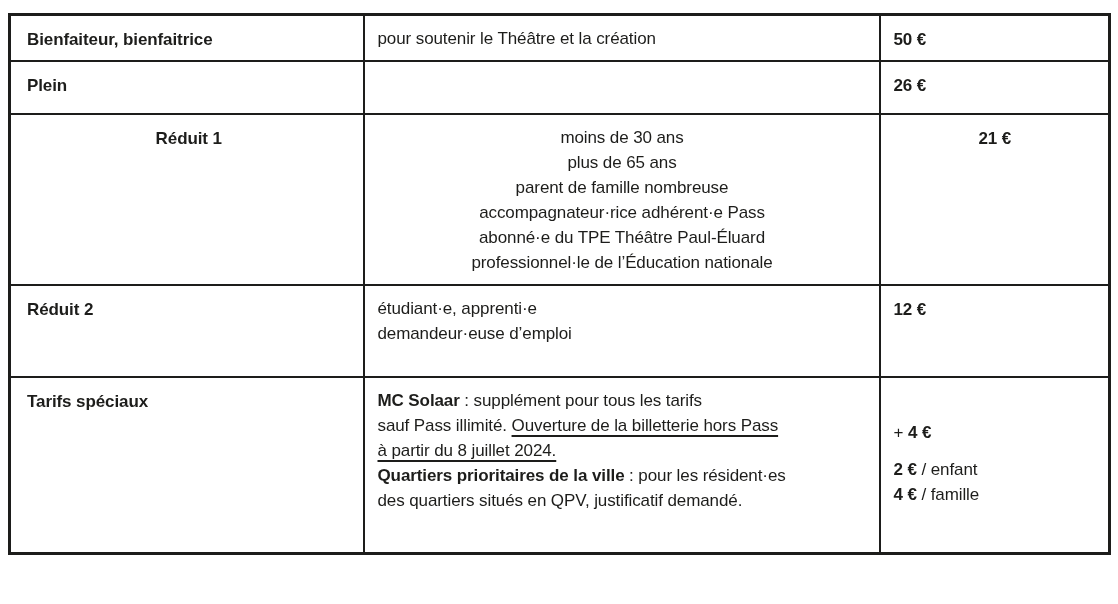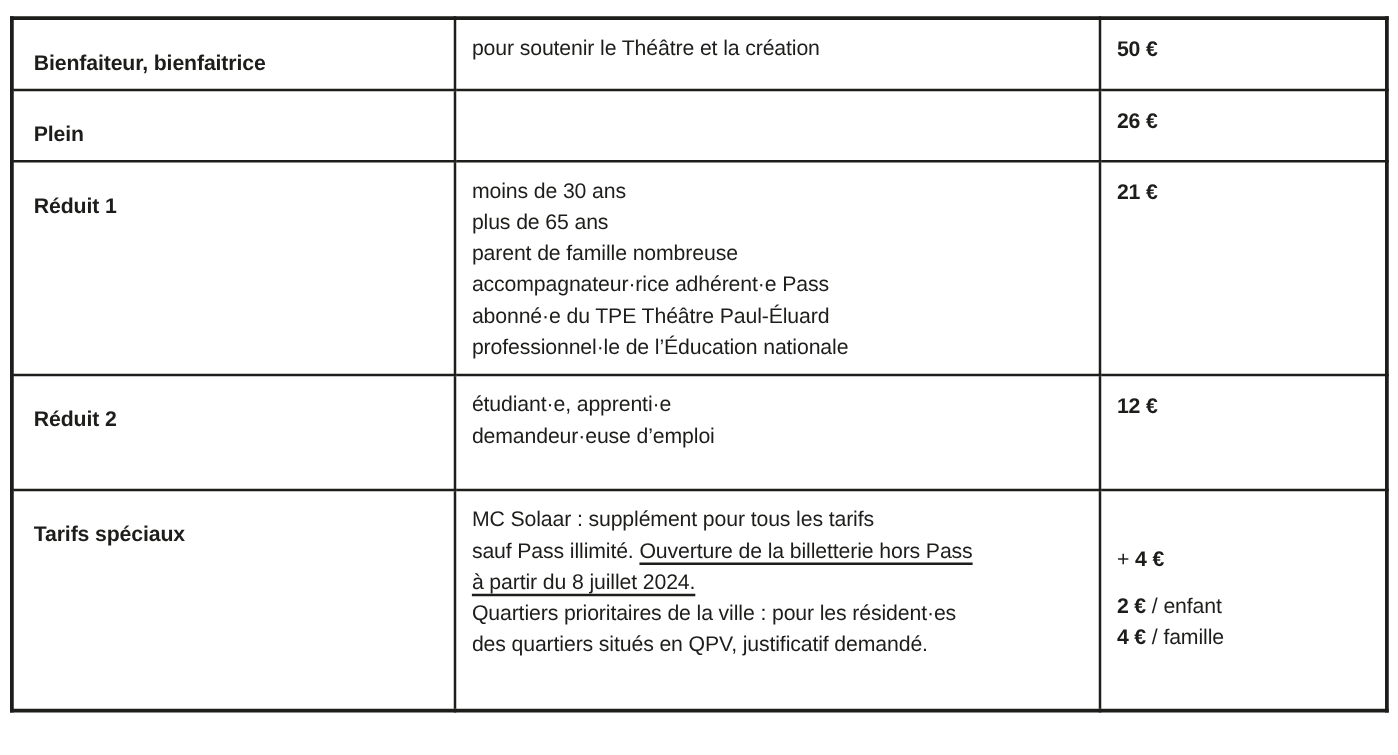--- a/index.html
+++ b/index.html
@@ -34,39 +34,39 @@
     vertical-align: top;
     box-sizing: border-box;
     padding: 10px 12px 8px 13px;
     font-size: 17px;
     line-height: 25px;
     letter-spacing: -0.1px;
   }
   td.name {
     font-weight: bold;
     padding-left: 16px;
-    padding-top: 22px;
+    padding-top: 11px;
   }
   td.price {
     font-weight: bold;
     padding-top: 11px;
   }
   td.ml { white-space: pre-line; border-radius: 13px; }
   tr.r1 td { height: 45px; }
   tr.r2 td { height: 53px; }
-  tr.r3 td { height: 171px; }
+  tr.r3 td { height: 171px; text-align: center; }
   tr.r4 td { height: 92px; }
   tr.r5 td { height: 50px; }
   tr.r6 td { height: 176px; }
   .para {
     margin: 0;
     white-space: pre-line;
   }
   .para.second { }
-  .lead { font-weight: normal; }
+  .lead { font-weight: bold; }
   .underlined {
     text-decoration: underline;
     text-decoration-thickness: 1.5px;
     text-underline-offset: 3.5px;
   }
   .plus-line { margin-top: 31px; }
   .child-line { margin-top: 12px; }
   .adult-line { margin-top: 0; }
   .regular { font-weight: 400; }
 </style>

